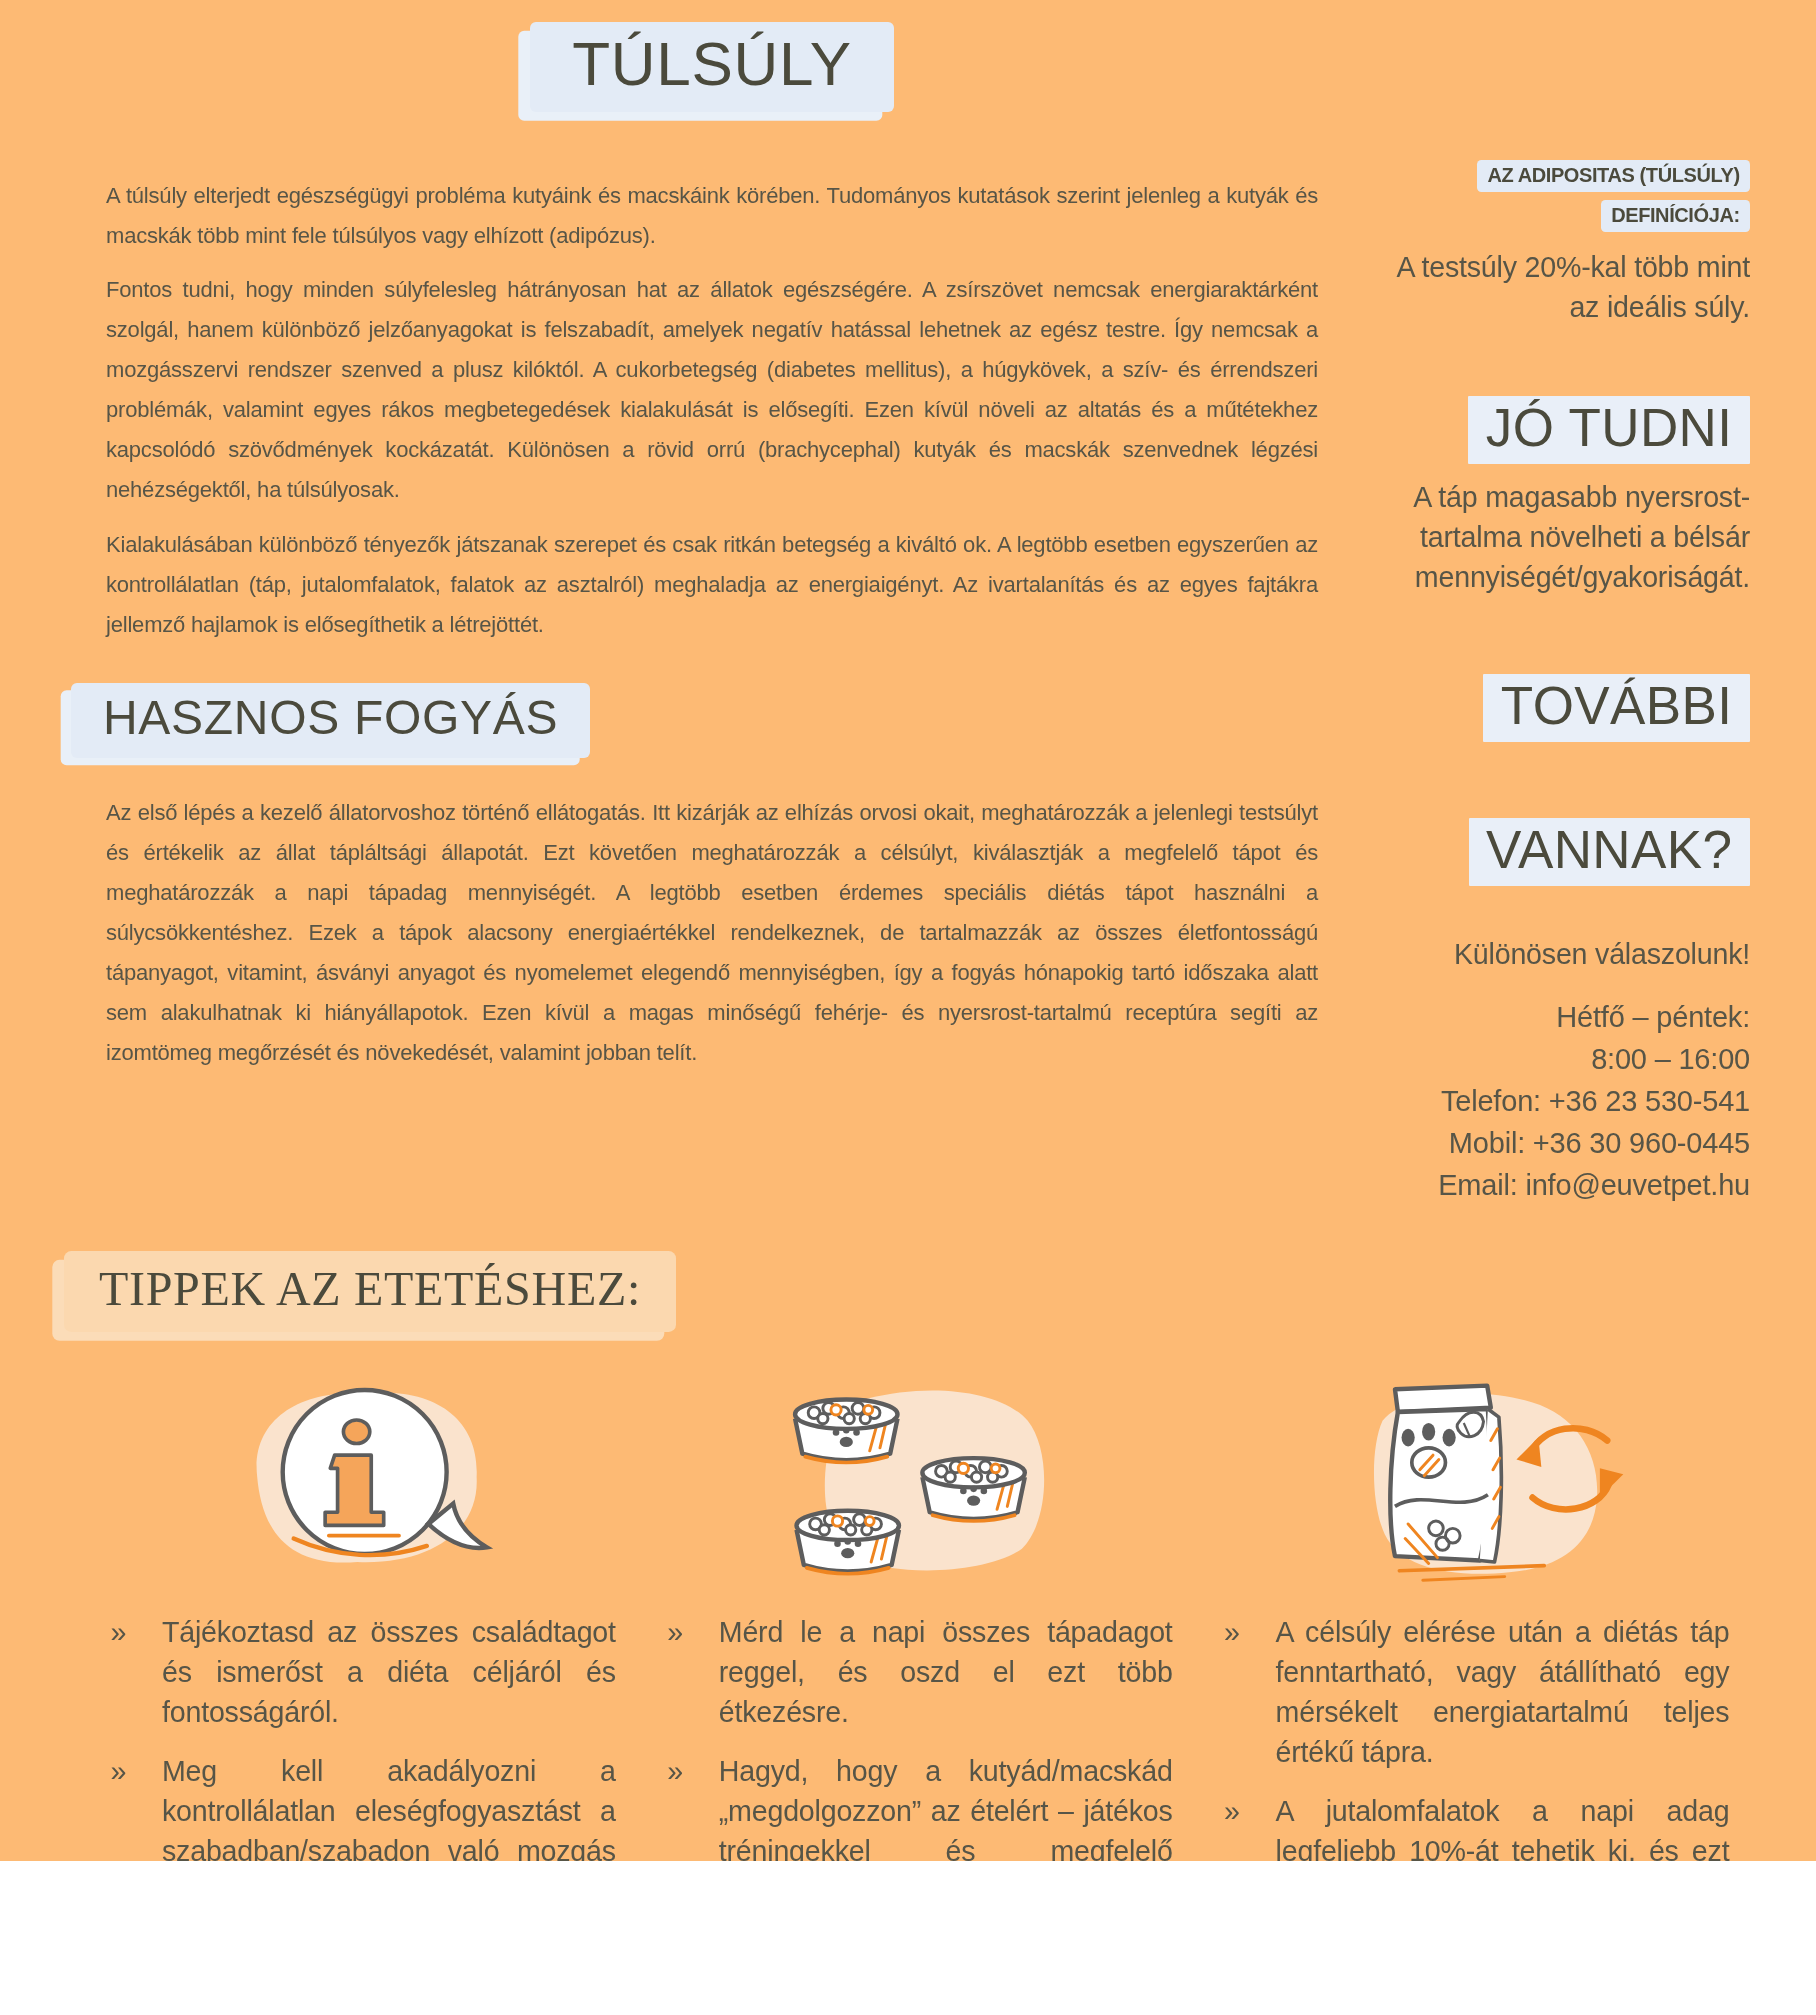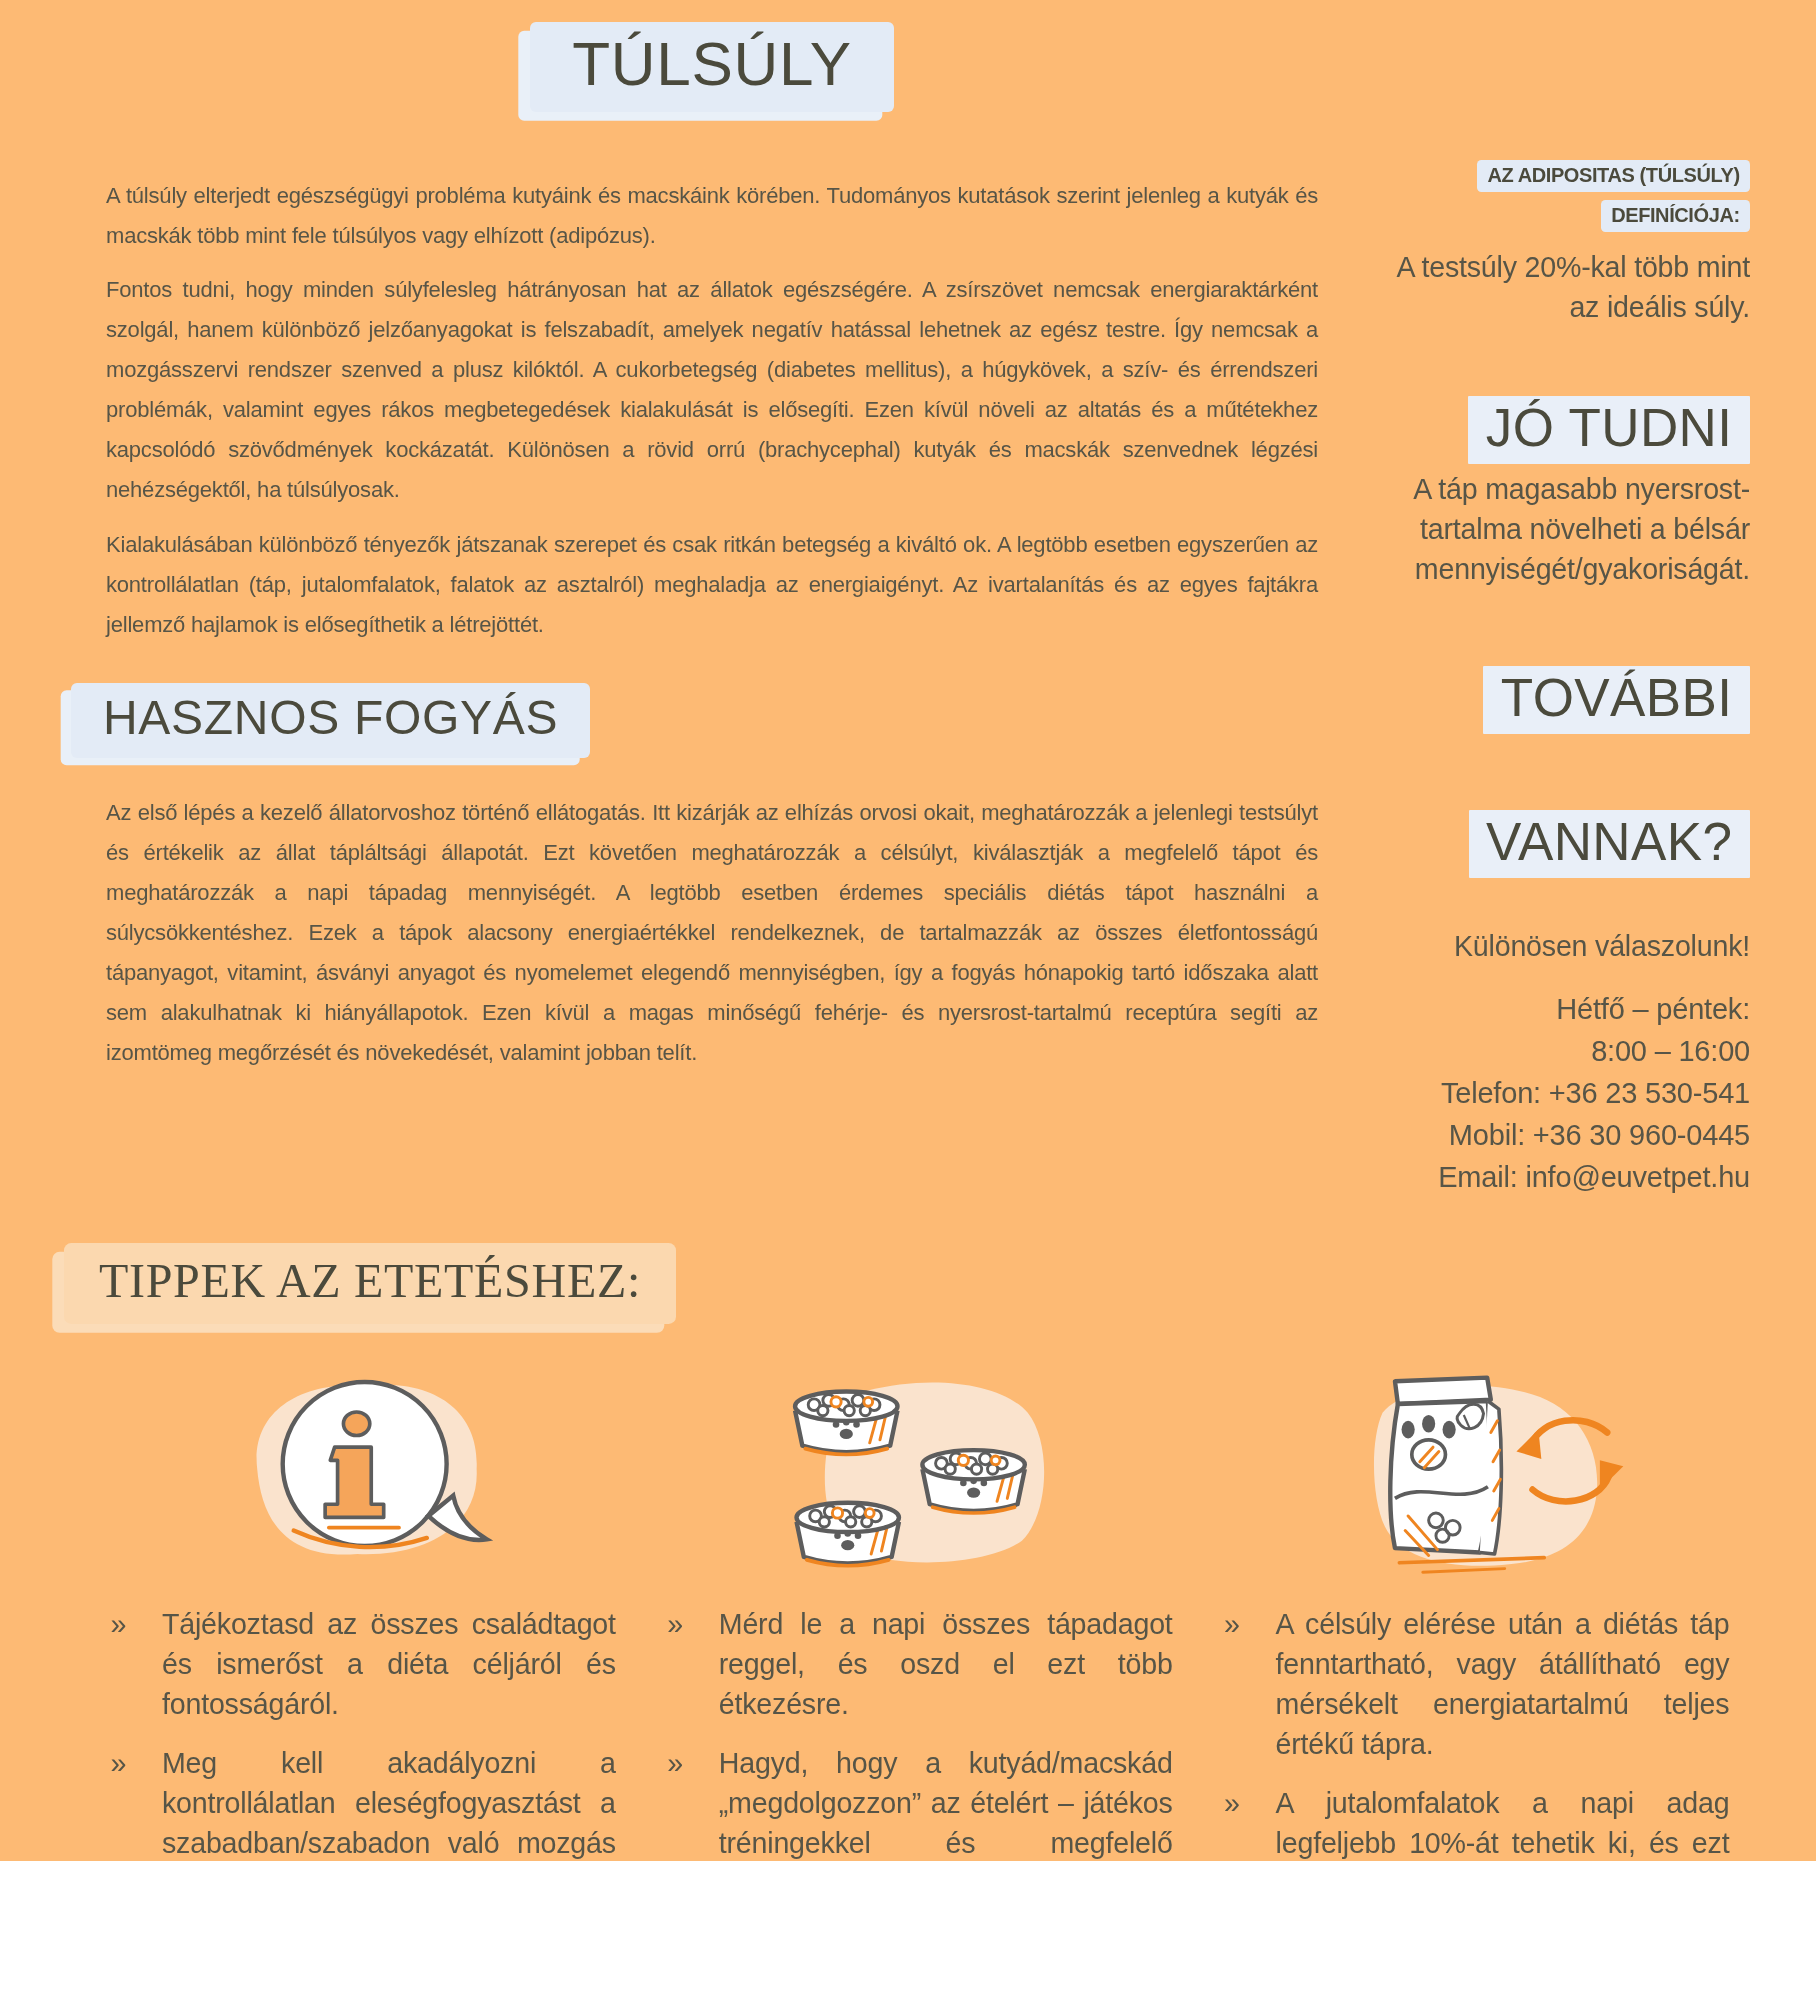--- a/index.html
+++ b/index.html
@@ -64,21 +64,21 @@
     font-size:22px;line-height:40px;letter-spacing:-0.2px;
     text-align:justify;
   }
   .wl-text{margin-top:35px;}
 
   
   .def-block{margin-top:133px;}
   .def-heading{font-size:20px;font-weight:700;line-height:40px;letter-spacing:-0.4px;color:#4b4a3c;}
   .side-text{margin-top:11.7px;font-size:28.6px;line-height:40px;letter-spacing:-0.2px;}
   .gtk-block{margin-top:70px;}
-  .gtk-block .side-text{margin-top:11px;}
+  .gtk-block .side-text{margin-top:19px;}
   .q-block{margin-top:76px;}
   .q-heading{line-height:65px;}
   .q-intro{margin-top:38px;}
   .contact{margin-top:22px;font-size:29px;line-height:42px;letter-spacing:-0.2px;}
 
   
   .tips-grid{display:flex;gap:47px;margin-top:19px;padding-right:14.6px;}
   .tip-col{flex:1 1 0;min-width:0;}
   .tip-icon{text-align:center;height:242px;}
   .tip-icon svg{display:block;margin:0 auto;}

